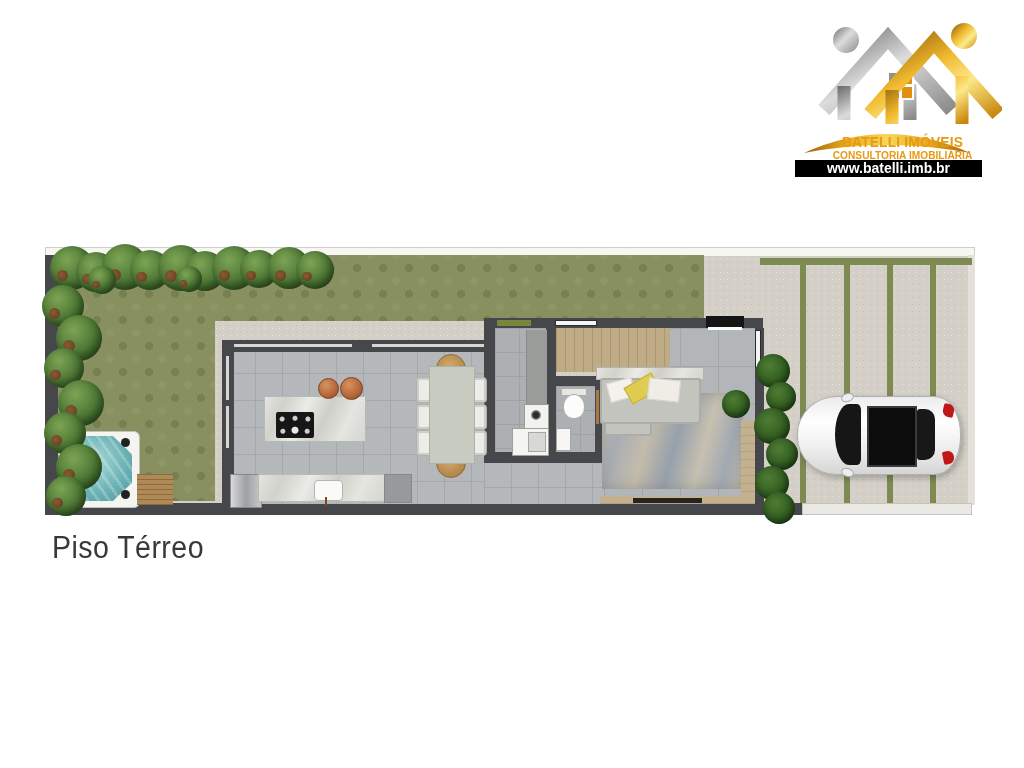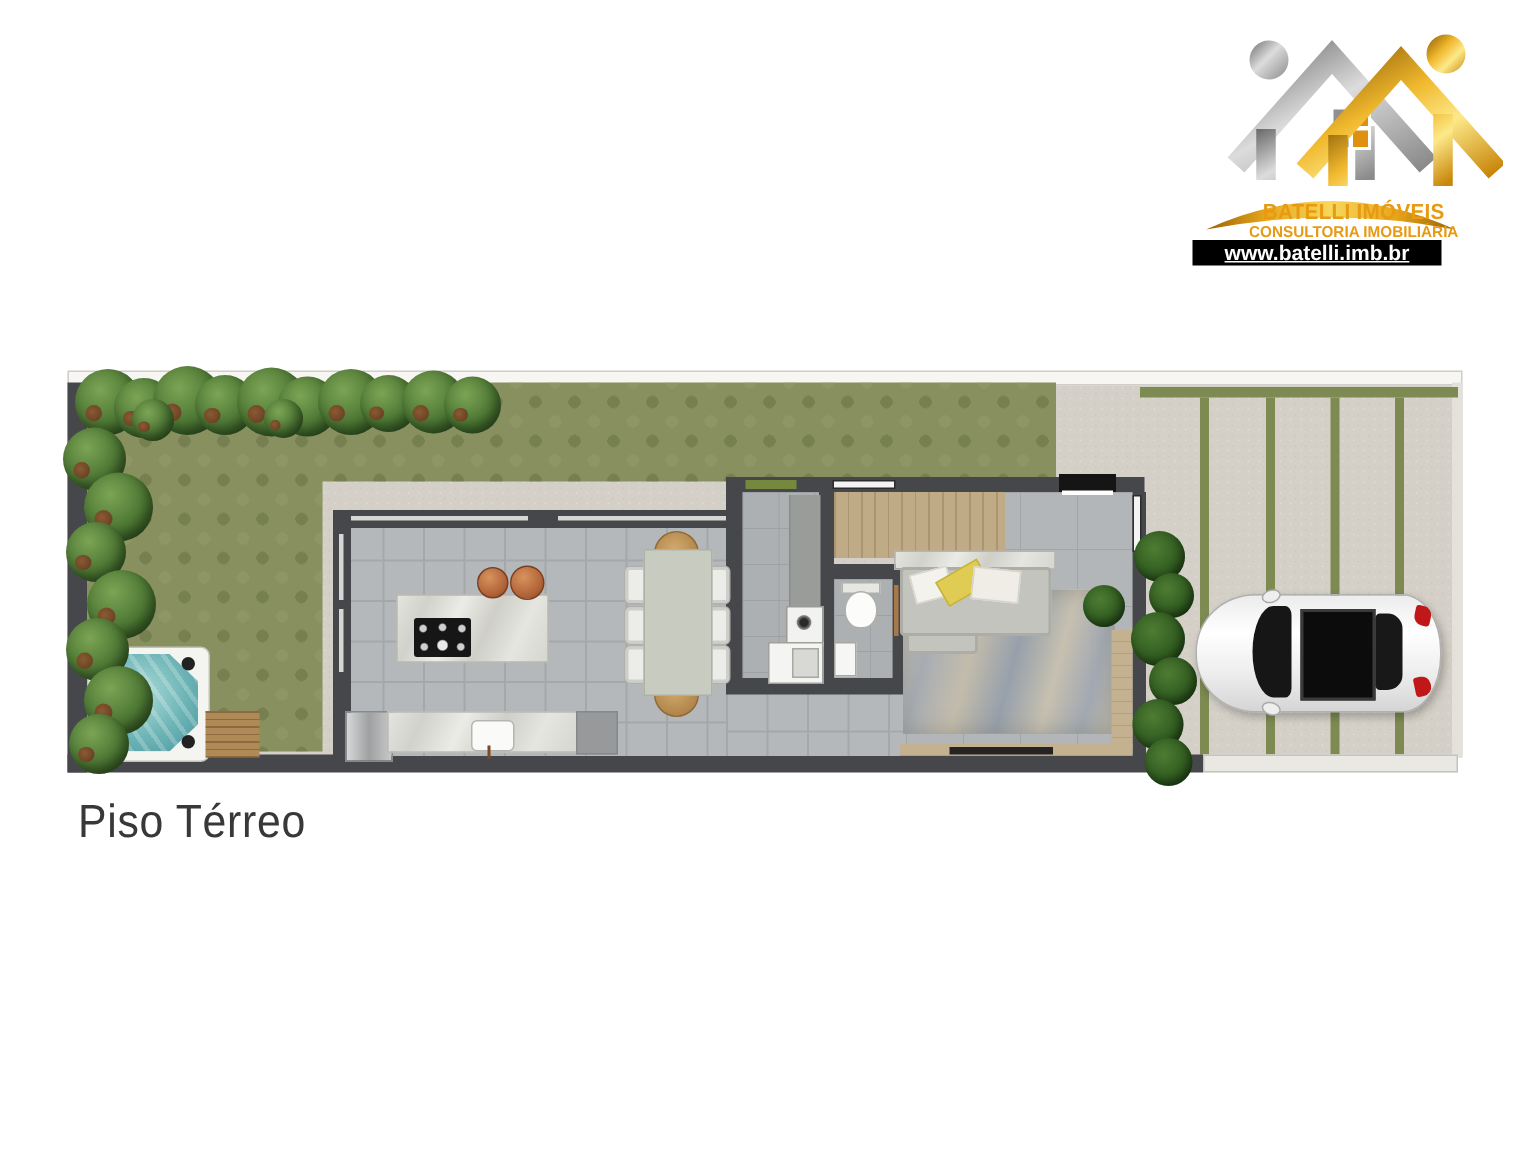--- a/index.html
+++ b/index.html
@@ -254,16 +254,16 @@
             <stop offset="0.25" stop-color="#e9a81c"></stop>
             <stop offset="0.5" stop-color="#f7d75c"></stop>
             <stop offset="0.75" stop-color="#e9a81c"></stop>
             <stop offset="1" stop-color="#9a6206"></stop>
         </linearGradient>
       </defs>
       <path d="M2,32 Q85,-6 168,32 Q85,16 2,32 Z" fill="url(#goldArc)"></path>
     </svg>
     <div class="abs logo-company" style="left:0;top:122px;">BATELLI IMÓVEIS</div>
     <div class="abs logo-tagline" style="left:0;top:137px;">CONSULTORIA IMOBILIÁRIA</div>
-    <div class="abs logo-bar" style="left:0;top:148px;width:166px;height:17px;text-decoration:underline;">www.batelli.imb.br</div>
+    <div class="abs logo-bar" style="left:0;top:148px;width:187px;height:17px;">www.batelli.imb.br</div>
   </div>
 
 </div>
 
 </body></html>

